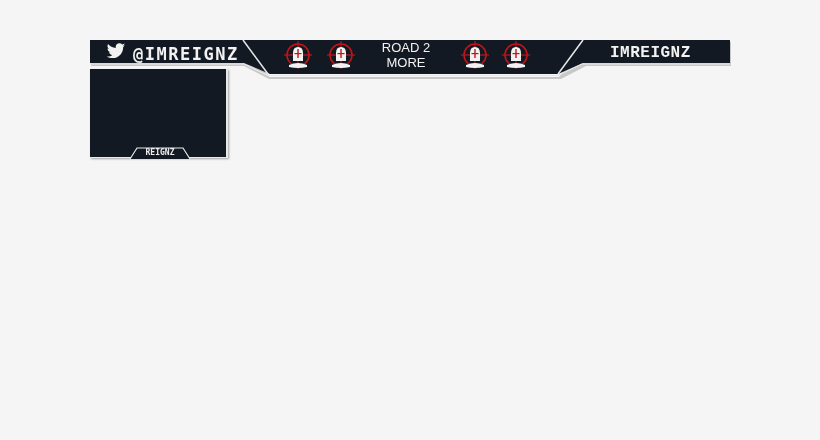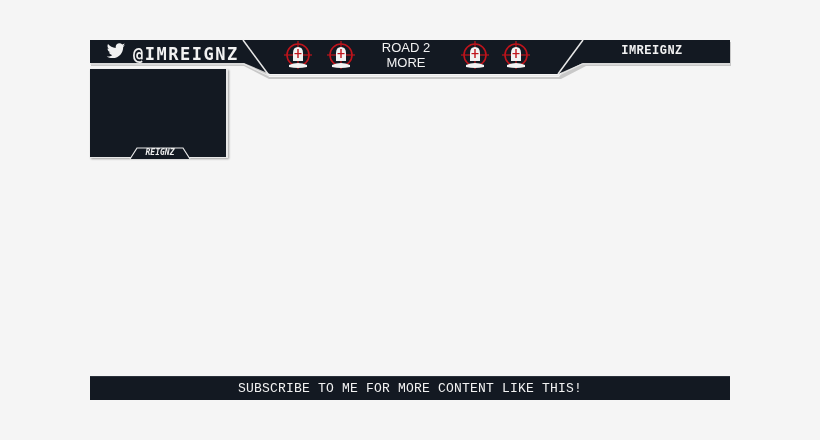--- a/index.html
+++ b/index.html
@@ -1,27 +1,27 @@
 <!DOCTYPE html>
 <html><head>
 <meta charset="utf-8">
 <style>
   html, body { margin:0; padding:0; }
   body { width:820px; height:440px; background:#f5f5f5; position:relative; overflow:hidden; font-family:"DejaVu Sans Mono", monospace; }
   .overlay { position:absolute; left:0; top:0; width:820px; height:440px; }
   .top-svg { position:absolute; left:0; top:0; }
   .txt { position:absolute; color:#f2f2f2; white-space:nowrap; }
   .twitter-handle { left:133px; top:44px; font-size:17px; font-weight:bold; letter-spacing:1.5px; font-family:"DejaVu Sans Mono", monospace; }
-  .right-name { left:610px; top:44px; width:84px; text-align:center; font-size:12px; font-weight:bold; letter-spacing:0.5px; font-family:"Liberation Mono", monospace; }
+  .right-name { left:610px; top:44px; width:84px; text-align:left; font-size:16px; font-weight:bold; letter-spacing:0.5px; font-family:"Liberation Mono", monospace; }
   .center-title { left:370px; top:40px; width:72px; text-align:center; font-family:"Liberation Sans", sans-serif; font-size:13px; line-height:15px; }
   .twitter-icon { position:absolute; left:106px; top:43px; width:20px; height:17px; }
   .crosshair { position:absolute; top:41px; width:28px; height:30px; }
   .cam-box { position:absolute; left:90px; top:69px; width:136px; height:88px; background:#131922; box-shadow: 1px 1px 2px rgba(0,0,0,0.35); border-right:2px solid #e8e8e8; border-bottom:1px solid #e8e8e8; }
   .cam-label-svg { position:absolute; left:128px; top:146px; }
-  .cam-label { left:134px; top:148px; width:52px; text-align:center; font-size:8px; font-weight:bold; font-family:"DejaVu Sans Mono", monospace; color:#eee;font-style:italic; }
+  .cam-label { left:134px; top:148px; width:52px; text-align:center; font-size:8px; font-weight:bold; font-family:"DejaVu Sans Mono", monospace; color:#eee; }
   .bottom-bar { position:absolute; left:90px; top:376px; width:640px; height:23px; background:#131922; border-top:1px solid #2a313b; }
   .bottom-text { position:absolute; left:0; top:4px; width:640px; text-align:center; color:#f2f2f2; font-size:13px; font-family:"Liberation Mono", monospace; letter-spacing:0.2px; }
 </style>
 </head>
 <body>
 
 <div class="overlay">
 
   <svg class="top-svg" width="820" height="90" viewBox="0 0 820 90">
 
@@ -83,17 +83,14 @@
   </div>
 
   <div class="txt right-name">IMREIGNZ</div>
 
   <div class="cam-box"></div>
   <svg class="cam-label-svg" width="64" height="14" viewBox="0 0 64 14">
     <path d="M2 13 L9 2 L55 2 L62 13" fill="#131922" stroke="#e8e8e8" stroke-width="1.2"></path>
   </svg>
   <div class="txt cam-label">REIGNZ</div>
 
-  <div class="bottom-bar">
-    <div class="bottom-text">SUBSCRIBE TO ME FOR MORE CONTENT LIKE THIS!</div>
-  </div>
 
 </div>
 
 </body></html>

